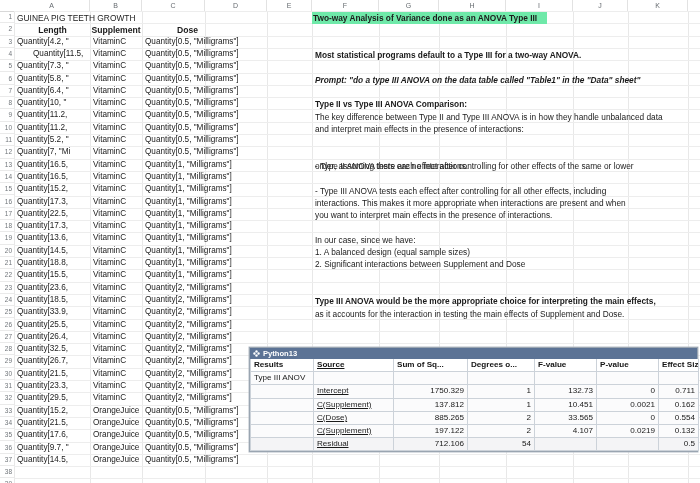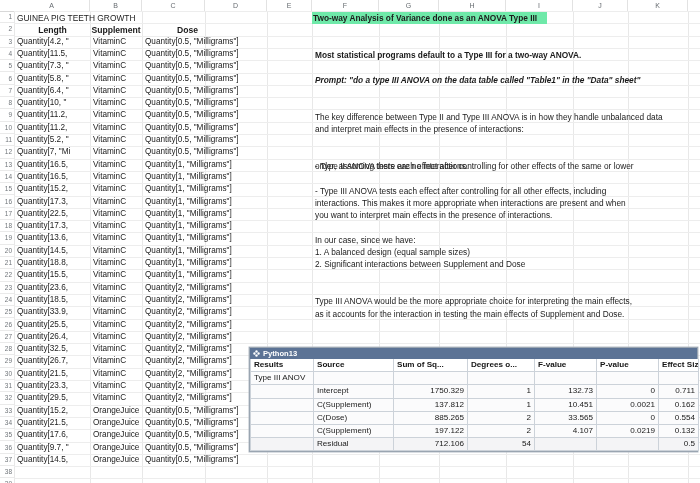--- a/index.html
+++ b/index.html
@@ -148,21 +148,21 @@
   table.results thead th {
     font-weight: bold;
     background: #ffffff;
     border-top: none;
     color: #141414;
   }
   table.results td.num { text-align: right; }
   table.results tr.shade td { background: #f4f4f6; }
 
   .c0 { width: 63px; }
-  .c1 { width: 80px; }
+  .c1 { width: 80px; text-decoration: underline; }
   .c2 { width: 74px; }
   .c3 { width: 67px; }
   .c4 { width: 62px; }
   .c5 { width: 62px; }
   .c6 { width: 40px; }
 </style>
 </head>
 <body>
 
 <div id="sheet">
@@ -281,21 +281,21 @@
   <div class="cell title" style="left:15px; top:12px; width:180px;">GUINEA PIG TEETH GROWTH</div>
 
   <div class="cell hdr2" style="left:15px; top:24.3px; width:75px;">Length</div>
   <div class="cell hdr2" style="left:90px; top:24.3px; width:52px;">Supplement</div>
   <div class="cell hdr2" style="left:156px; top:24.3px; width:63px;">Dose</div>
 
   <div id="data-cells">
       <div class="cell" style="left: 15px; top: 35.6px; width: 74px;">Quantity[4.2, "</div>
       <div class="cell" style="left: 91px; top: 35.6px; width: 51px;">VitaminC</div>
       <div class="cell" style="left: 143px; top: 35.6px; width: 120px;">Quantity[0.5, "Milligrams"]</div>
-      <div class="cell" style="left: 15px; top: 47.9px; width: 74px;">Quantity[11.5,</div>
+      <div class="cell" style="left: 31px; top: 47.9px; width: 74px;">Quantity[11.5,</div>
       <div class="cell" style="left: 91px; top: 47.9px; width: 51px;">VitaminC</div>
       <div class="cell" style="left: 143px; top: 47.9px; width: 120px;">Quantity[0.5, "Milligrams"]</div>
       <div class="cell" style="left: 15px; top: 60.2px; width: 74px;">Quantity[7.3, "</div>
       <div class="cell" style="left: 91px; top: 60.2px; width: 51px;">VitaminC</div>
       <div class="cell" style="left: 143px; top: 60.2px; width: 120px;">Quantity[0.5, "Milligrams"]</div>
       <div class="cell" style="left: 15px; top: 72.5px; width: 74px;">Quantity[5.8, "</div>
       <div class="cell" style="left: 91px; top: 72.5px; width: 51px;">VitaminC</div>
       <div class="cell" style="left: 143px; top: 72.5px; width: 120px;">Quantity[0.5, "Milligrams"]</div>
       <div class="cell" style="left: 15px; top: 84.8px; width: 74px;">Quantity[6.4, "</div>
       <div class="cell" style="left: 91px; top: 84.8px; width: 51px;">VitaminC</div>
@@ -390,35 +390,36 @@
       <div class="cell" style="left: 15px; top: 453.8px; width: 74px;">Quantity[14.5,</div>
       <div class="cell" style="left: 91px; top: 453.8px; width: 51px;">OrangeJuice</div>
       <div class="cell" style="left: 143px; top: 453.8px; width: 120px;">Quantity[0.5, "Milligrams"]</div>
     </div>
 
   <div class="cell noteb green" style="left:312px; top:12px; width:235px;">Two-way Analysis of Variance done as an ANOVA Type III</div>
 
   <div class="cell noteb" style="left:313px; top:49.2px; width:380px;">Most statistical programs default to a Type III for a two-way ANOVA.</div>
   <div class="cell notei" style="left:313px; top:73.8px; width:380px;">Prompt:  "do a type III ANOVA on the data table called "Table1" in the "Data" sheet"</div>
 
+  <div class="cell noteb" style="left:313px; top:98.4px; width:380px;">Type II vs Type III ANOVA Comparison:</div>
   <div class="cell note" style="left:313px; top:110.7px; width:385px;">The key difference between Type II and Type III ANOVA is in how they handle unbalanced data</div>
   <div class="cell note" style="left:313px; top:123px; width:385px;">and interpret main effects in the presence of interactions:</div>
 
   <div class="cell note" style="left:313px; top:147.6px; width:385px;margin-top:12px;">- Type II ANOVA tests each effect after controlling for other effects of the same or lower</div>
   <div class="cell note" style="left:313px; top:159.9px; width:385px;">order, assuming there are no interactions.</div>
 
   <div class="cell note" style="left:313px; top:184.5px; width:385px;">- Type III ANOVA tests each effect after controlling for all other effects, including</div>
   <div class="cell note" style="left:313px; top:196.8px; width:385px;">interactions. This makes it more appropriate when interactions are present and when</div>
   <div class="cell note" style="left:313px; top:209.1px; width:385px;">you want to interpret main effects in the presence of interactions.</div>
 
   <div class="cell note" style="left:313px; top:233.7px; width:385px;">In our case, since we have:</div>
   <div class="cell note" style="left:313px; top:246px; width:385px;">1. A balanced design (equal sample sizes)</div>
   <div class="cell note" style="left:313px; top:258.3px; width:385px;">2. Significant interactions between Supplement and Dose</div>
 
-  <div class="cell note" style="left:313px; top:295.2px; width:385px;">Type III ANOVA would be the more appropriate choice for interpreting the main effects,</div>
+  <div class="cell note" style="left:313px; top:295.2px; width:385px;font-weight:bold;">Type III ANOVA would be the more appropriate choice for interpreting the main effects,</div>
   <div class="cell note" style="left:313px; top:307.5px; width:385px;">as it accounts for the interaction in testing the main effects of Supplement and Dose.</div>
 
   <div id="python-panel">
     <div id="python-titlebar">
       <span class="flower-icon">
         <svg width="7" height="7" viewBox="0 0 10 10">
           <circle cx="5" cy="2.1" r="1.7" fill="#ffffff"></circle>
           <circle cx="5" cy="7.9" r="1.7" fill="#ffffff"></circle>
           <circle cx="2.1" cy="5" r="1.7" fill="#ffffff"></circle>
           <circle cx="7.9" cy="5" r="1.7" fill="#ffffff"></circle>

